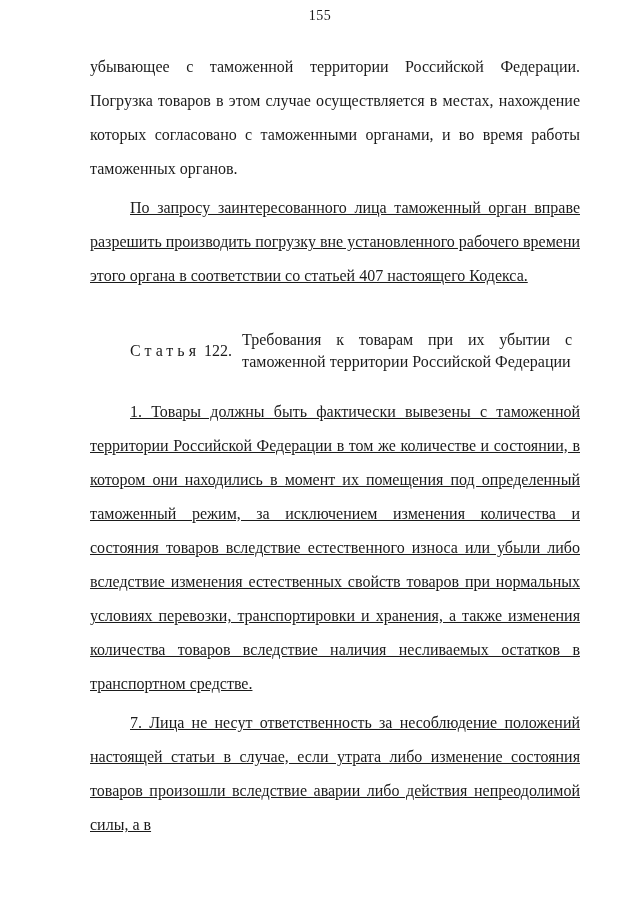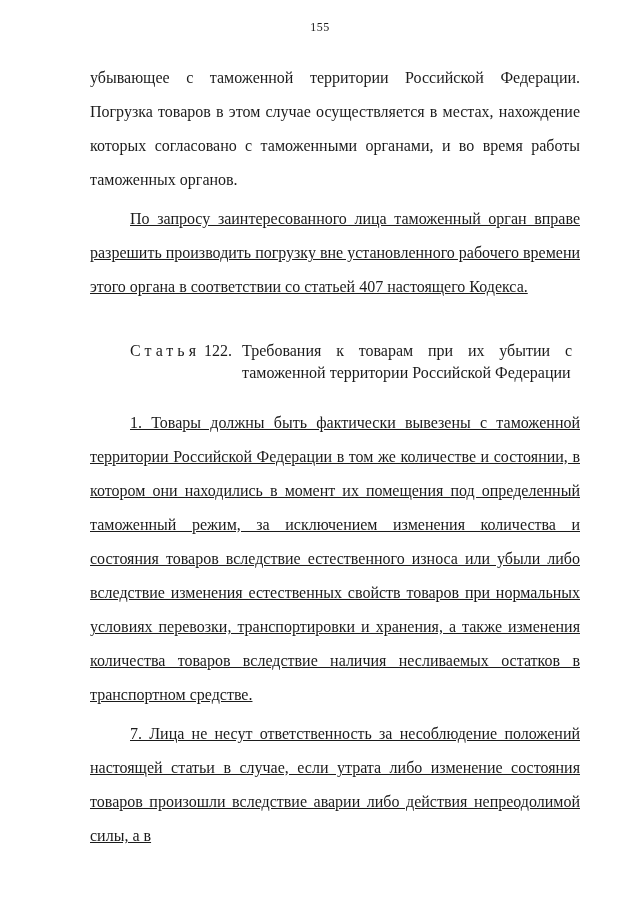--- a/index.html
+++ b/index.html
@@ -10,41 +10,41 @@
   .page {
     position: relative;
     width: 640px;
     height: 900px;
     background: #ffffff;
     overflow: hidden;
     font-family: "Liberation Serif", serif;
     color: #1b1b1b;
   }
   .page-number {
-    padding-top: 20px;
+    padding-top: 8px;
     text-align: center;
-    font-size: 12px;
+    font-size: 14px;
     letter-spacing: 0.5px;
   }
   .text-block {
     margin: 26px 60px 0 90px; 
     font-size: 16px;
     line-height: 34px;
     text-align: justify;
   }
   .text-block p {
     margin: 0 0 5px 0;
   }
   .text-block p.indent {
     text-indent: 40px;
     text-decoration: underline;
   }
   .article-heading {
     display: flex;
-    align-items: flex-start;
+    align-items: center;
     margin: 36px 8px 22px 40px;
     font-size: 16px;
     line-height: 22px;
   }
   .article-label {
     white-space: nowrap;
     margin-right: 10px;
     font-weight: normal;
   }
   .article-label .spaced {

